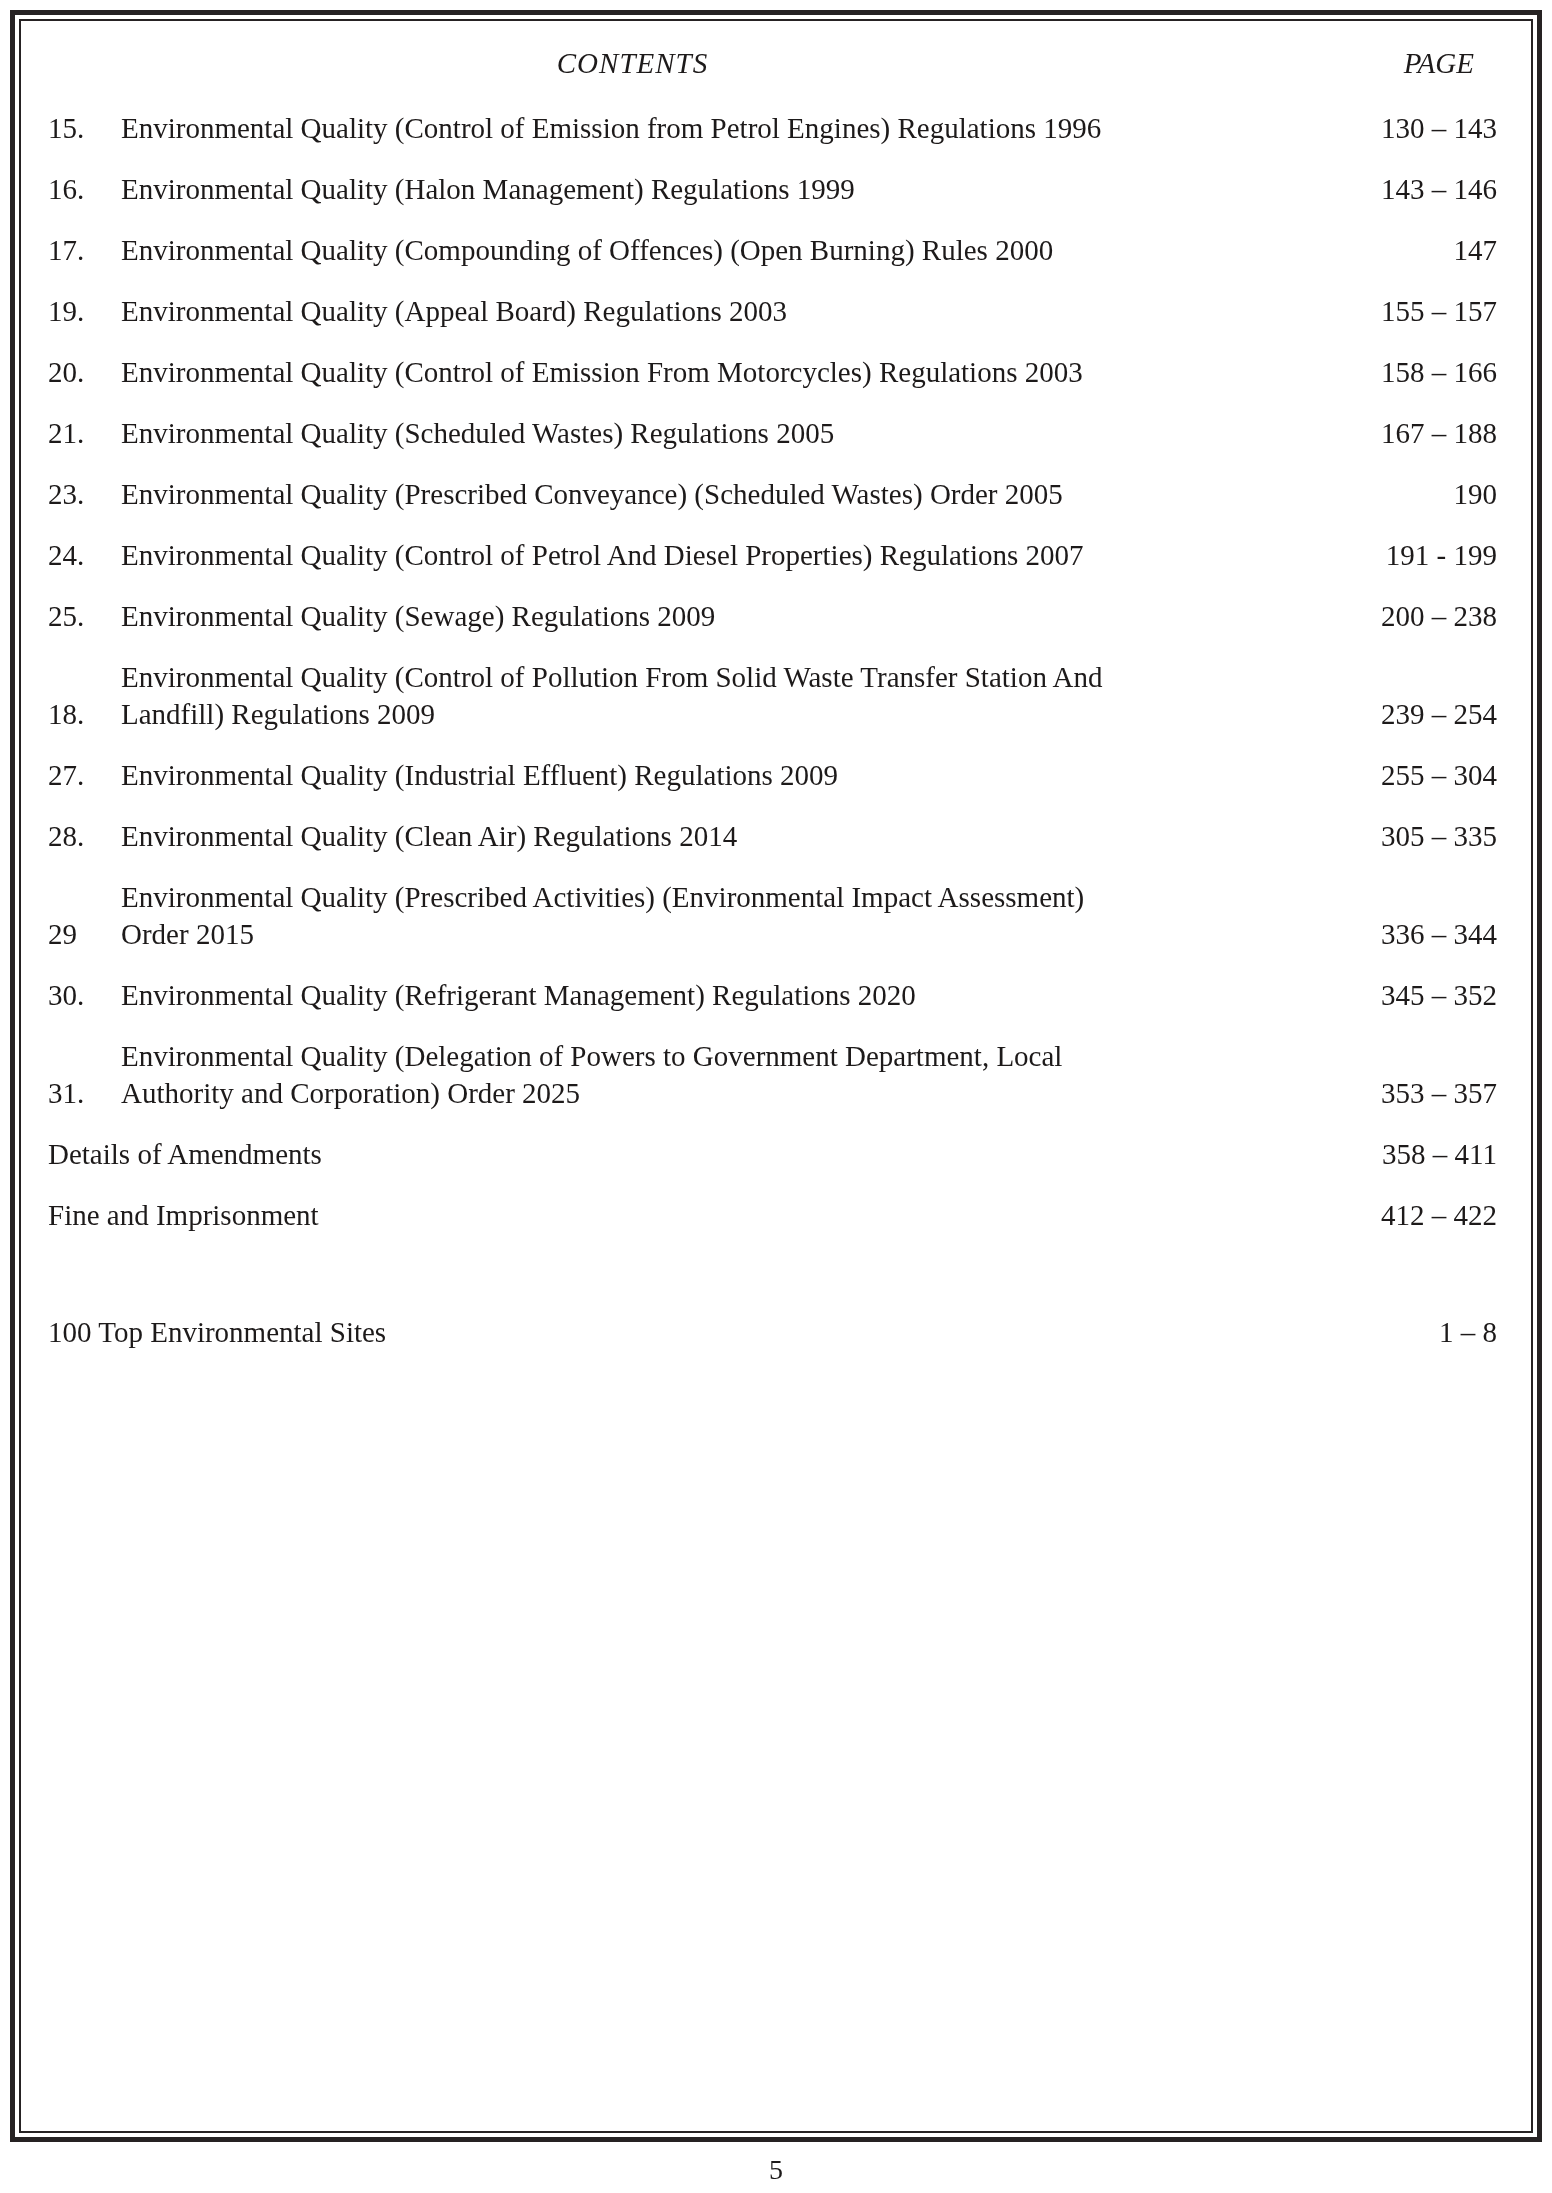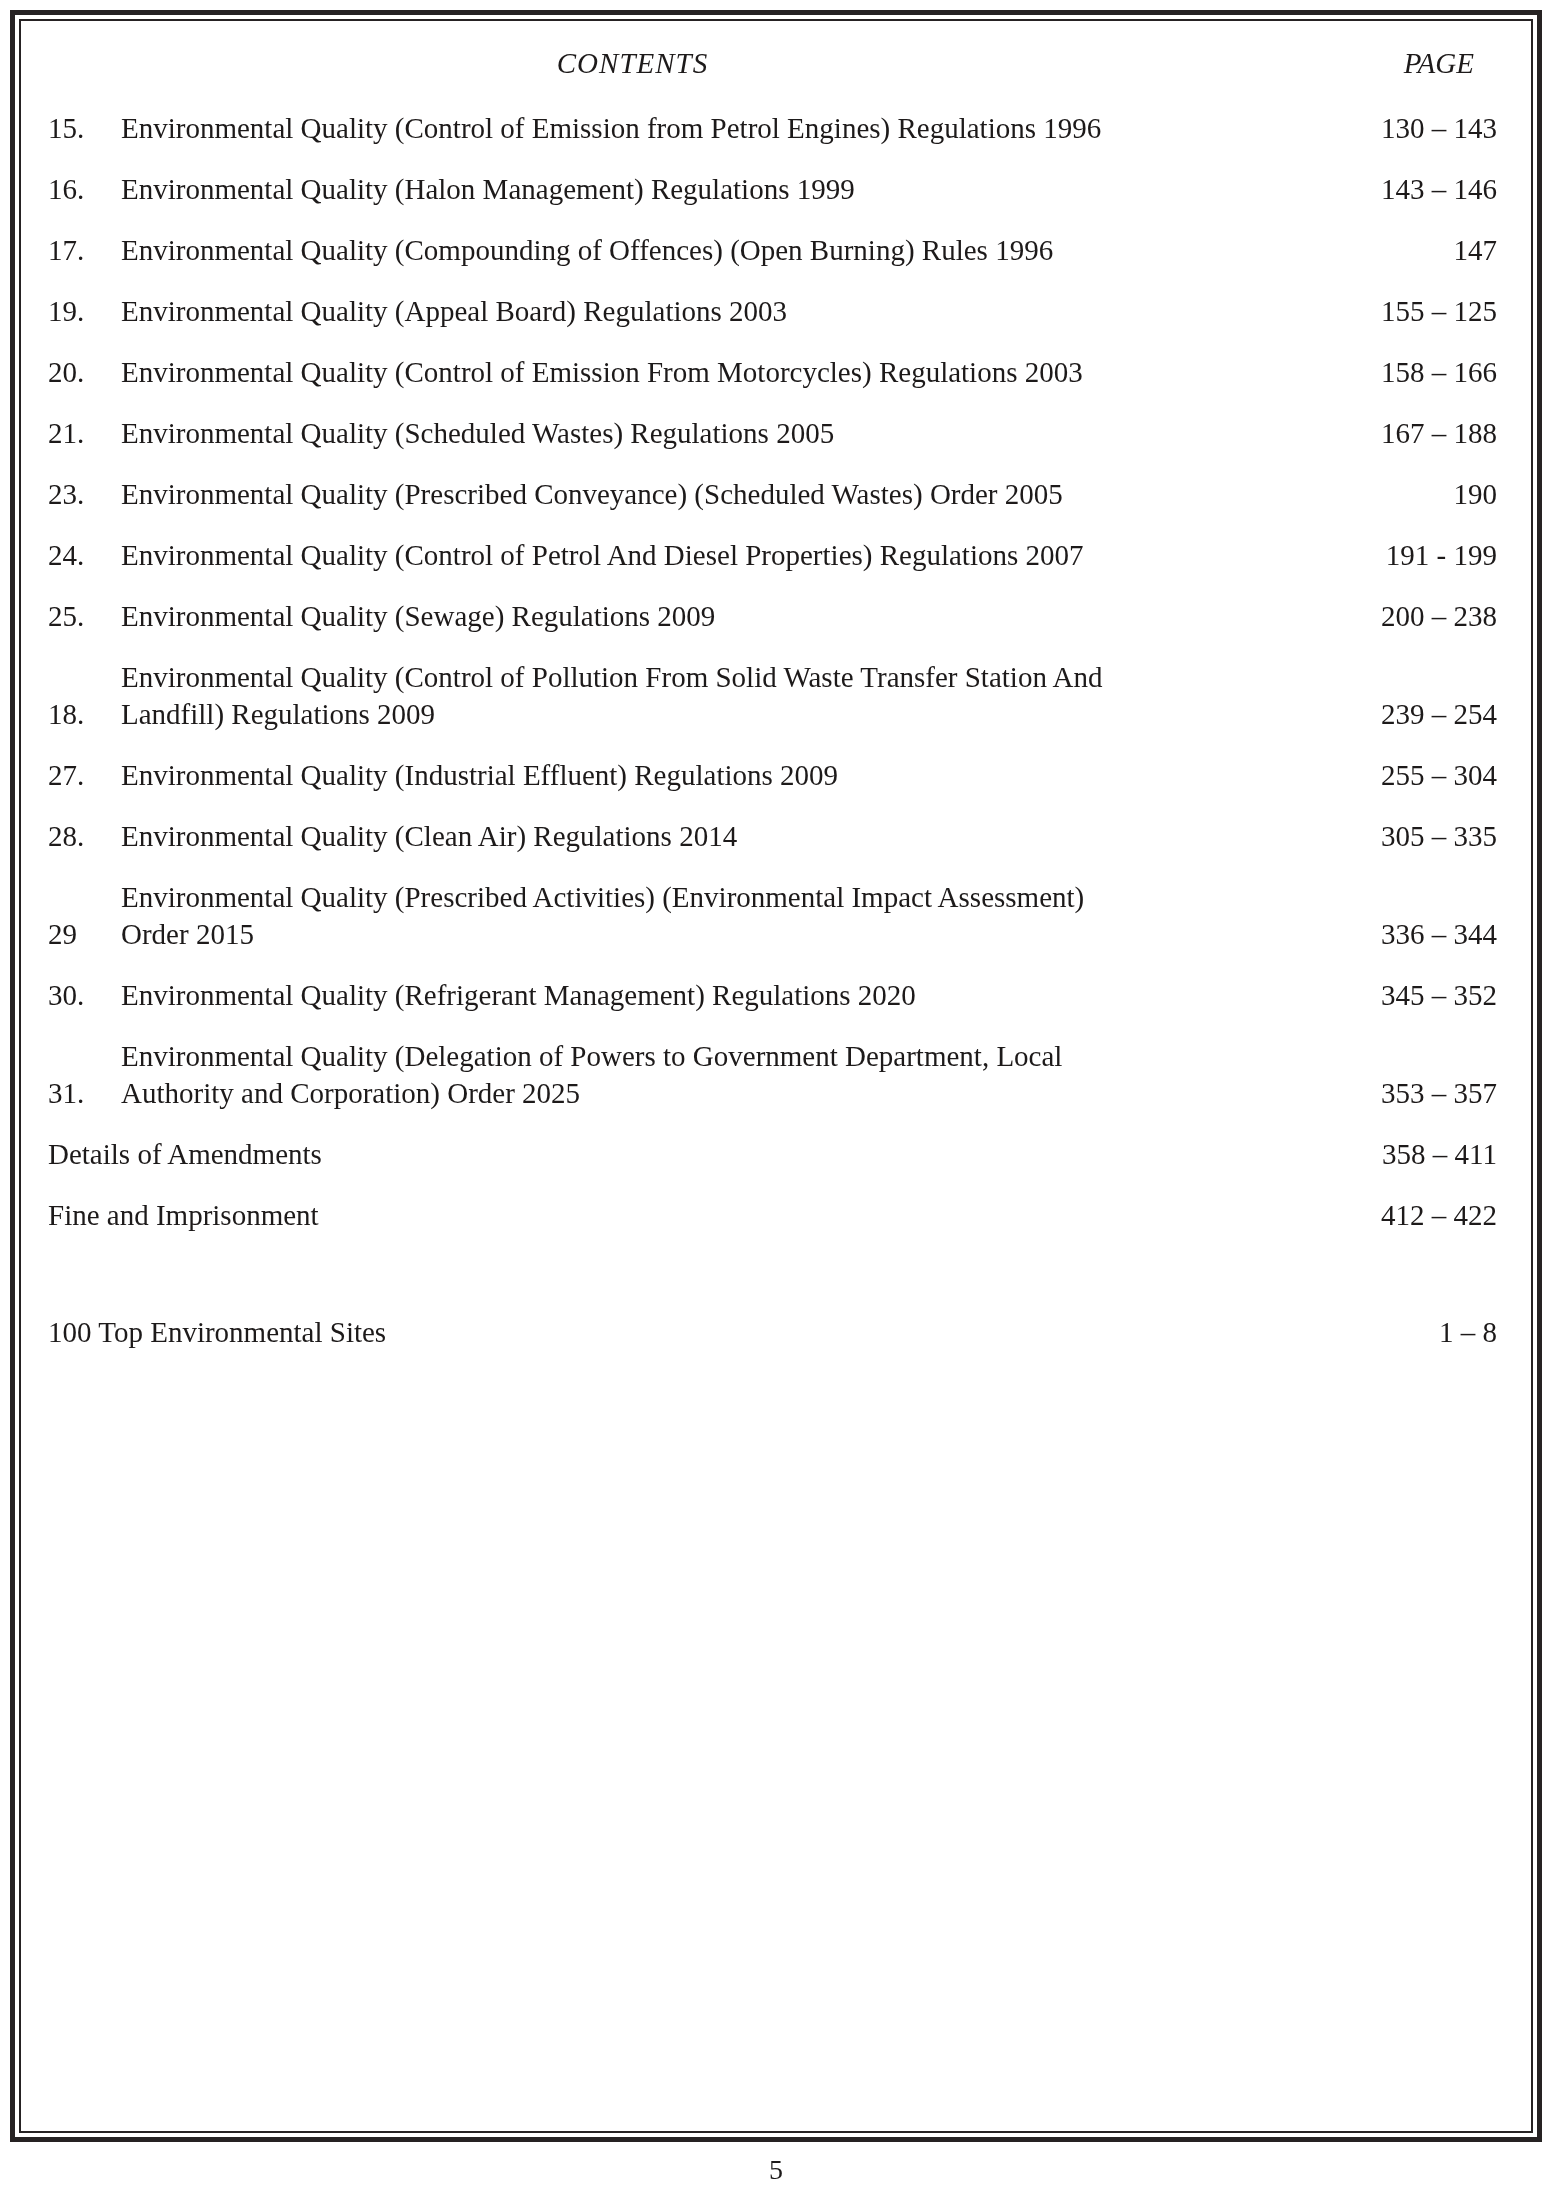--- a/index.html
+++ b/index.html
@@ -72,27 +72,27 @@
     <span class="title">Environmental Quality (Control of Emission from Petrol Engines) Regulations 1996</span>
     <span class="pages">130 – 143</span>
   </div>
           <div class="row">
     <span class="num">16.</span>
     <span class="title">Environmental Quality (Halon Management) Regulations 1999</span>
     <span class="pages">143 – 146</span>
   </div>
           <div class="row">
     <span class="num">17.</span>
-    <span class="title">Environmental Quality (Compounding of Offences) (Open Burning) Rules 1996</span>
+    <span class="title">Environmental Quality (Compounding of Offences) (Open Burning) Rules 2000</span>
     <span class="pages">147</span>
   </div>
           <div class="row">
     <span class="num">19.</span>
     <span class="title">Environmental Quality (Appeal Board) Regulations 2003</span>
-    <span class="pages">155 – 125</span>
+    <span class="pages">155 – 157</span>
   </div>
           <div class="row">
     <span class="num">20.</span>
     <span class="title">Environmental Quality (Control of Emission From Motorcycles) Regulations 2003</span>
     <span class="pages">158 – 166</span>
   </div>
           <div class="row">
     <span class="num">21.</span>
     <span class="title">Environmental Quality (Scheduled Wastes) Regulations 2005</span>
     <span class="pages">167 – 188</span>

